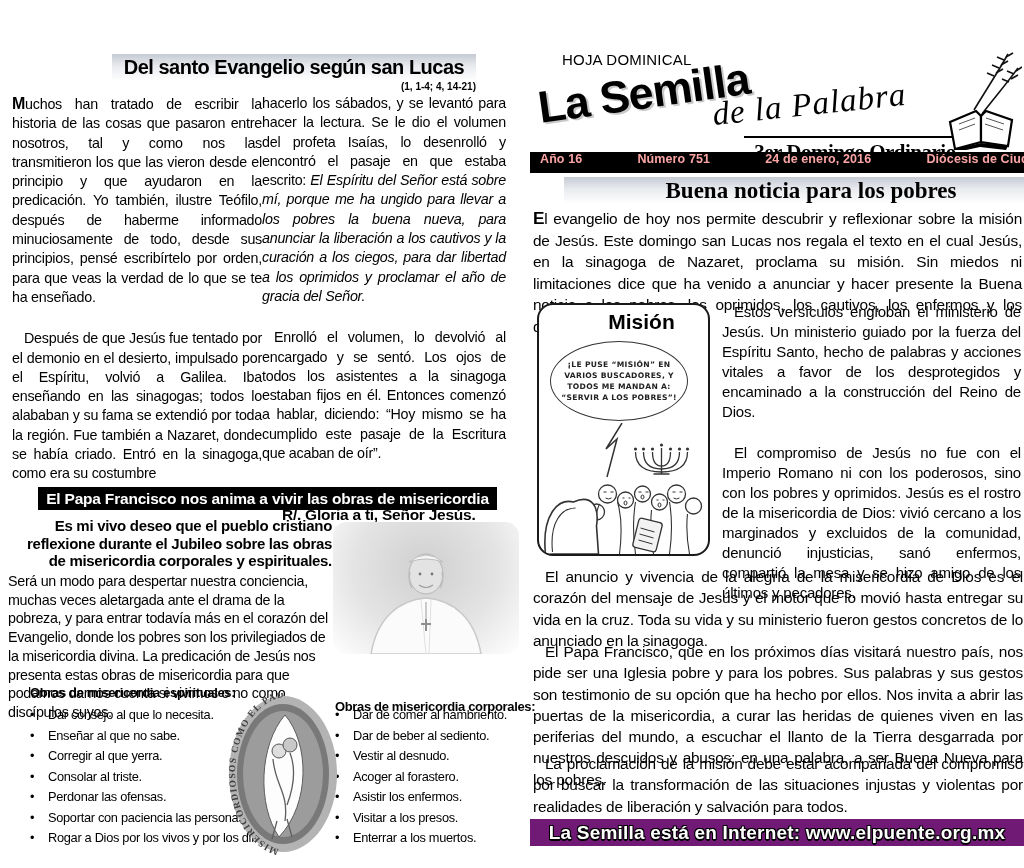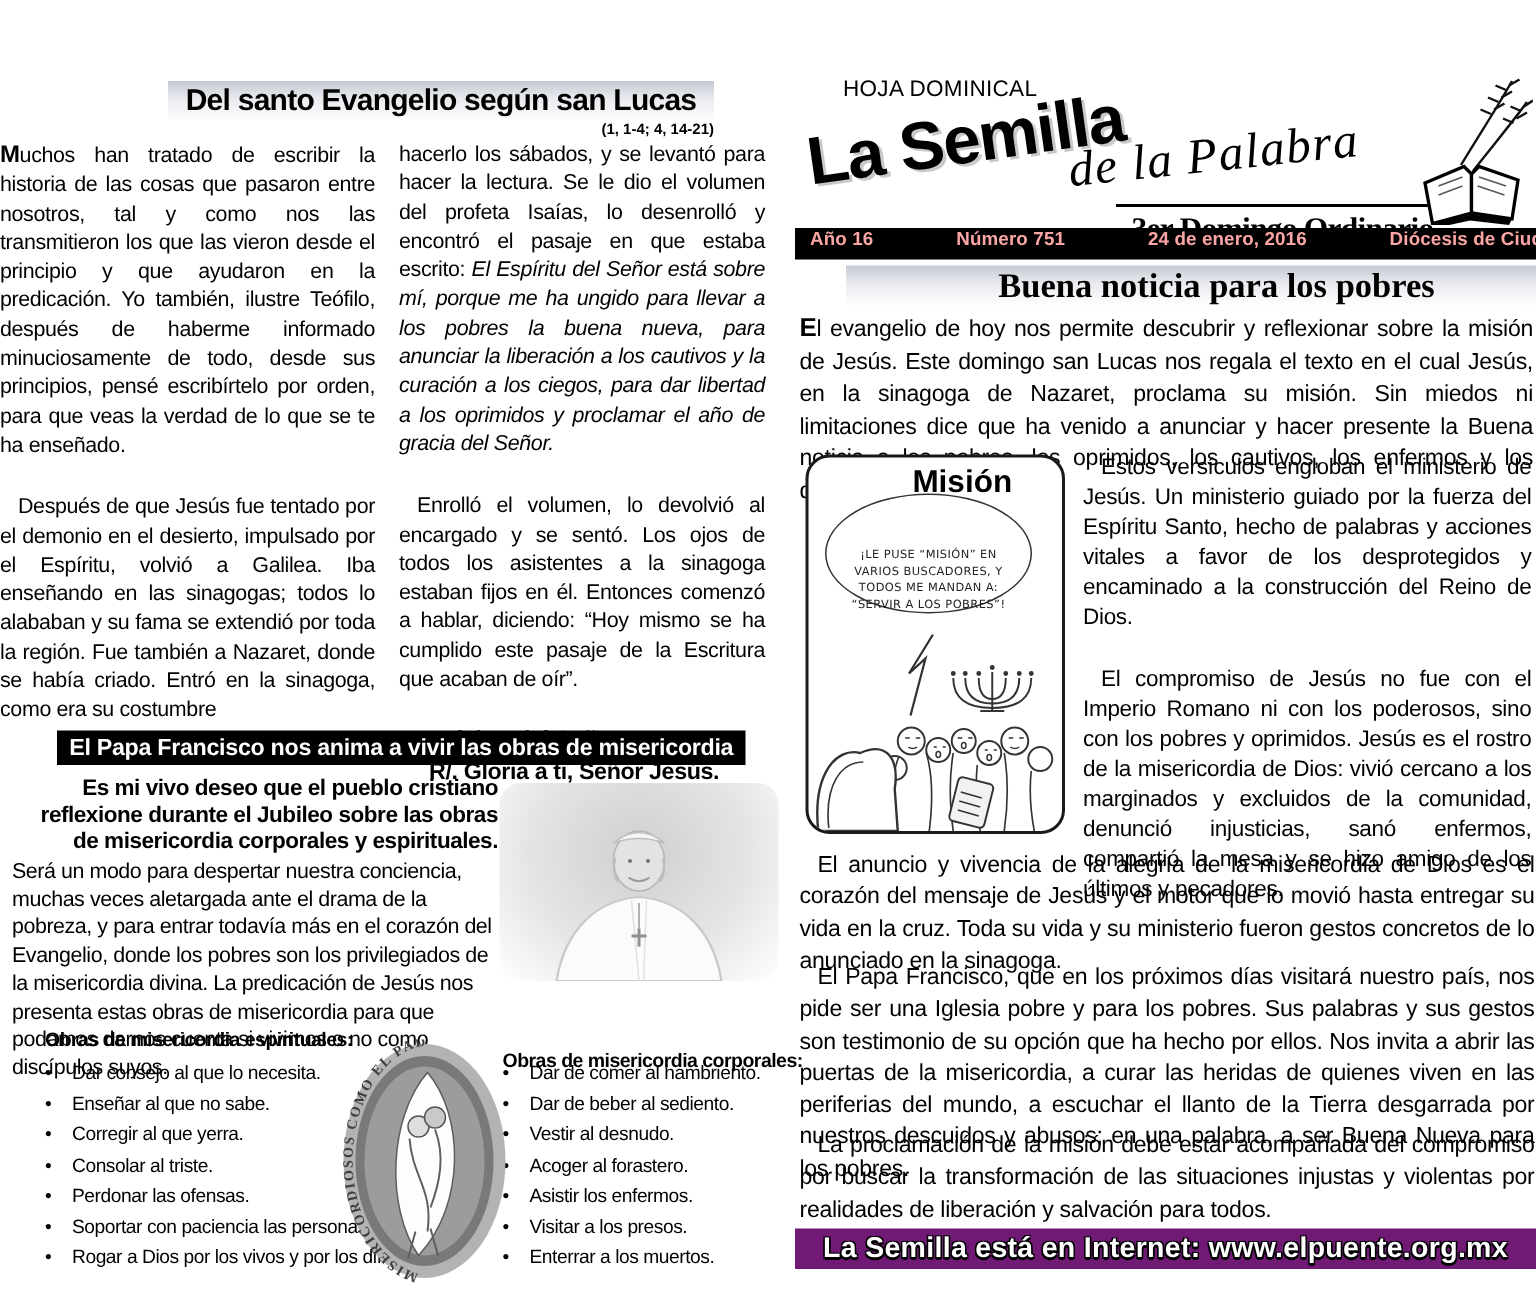--- a/index.html
+++ b/index.html
@@ -10,21 +10,21 @@
 
   
   .band {
     background:linear-gradient(180deg,#c5cad3 0%,#e9ebef 45%,#ffffff 100%);
     text-align:center;
   }
   .gospel-title { left:112px; top:54px; width:364px; height:27px;
     font-weight:bold; font-size:20px; line-height:27px; letter-spacing:-0.5px; }
   .gospel-ref { left:112px; top:81px; width:364px; text-align:right;
     font-size:10px; font-weight:bold; }
-  .gospel-cols { left:0; top:94px; width:510px; display:flex; gap:16px;
+  .gospel-cols { left:12px; top:94px; width:510px; display:flex; 
     font-size:14.3px; line-height:19.3px; letter-spacing:-0.25px; text-align:justify; }
   .gospel-cols .col1 { width:250px; }
   .gospel-cols .col2 { width:244px; }
   .dropbold::first-letter { font-weight:bold; font-size:1.12em; }
   .pind { text-indent:12px; margin-top:22px; }
   .response { margin-top:20px; margin-left:20px; font-weight:bold;
     font-size:15.5px; line-height:21px; text-align:left; }
 
   .mercy-banner { left:38px; top:487px; width:459px; height:23px; background:#000;
     color:#fff; font-weight:bold; font-size:15.5px; line-height:23px;
@@ -63,23 +63,23 @@
     color:#fca5a5; display:flex; align-items:flex-start; justify-content:space-between;
     font-weight:bold; font-size:12.5px; padding:0 10px; letter-spacing:0.1px; }
   .headline { left:530px; top:177px; width:494px; height:27px;
     font-family:"Liberation Serif", serif; font-weight:bold; font-size:23px;
     line-height:27px;margin-left:34px; }
   .art-p { text-align:justify; letter-spacing:-0.2px; }
   .p1 { left:533px; top:208px; width:489px; font-size:15.4px; line-height:21.6px; }
   .cartoon { left:537px; top:303px; width:173px; height:253px;
     border:2.5px solid #1a1a1a; border-radius:16px; background:#fff; overflow:hidden;padding-left:36px; }
   .cartoon-title { text-align:center; margin-top:5px; font-weight:bold; font-size:21px; }
-  .bubble { position:absolute; left:11px; top:24px; width:138px; height:80px;
-    border:1.5px solid #333; border-radius:50%; display:flex; align-items:flex-end;
-    justify-content:center; }
+  .bubble { position:absolute; left:11px; top:36px; width:138px; height:80px;
+    border:1.5px solid #333; border-radius:50%; display:flex; align-items:center;
+    justify-content:center;font-weight:bold; }
   .bubble-text { width:116px; font-family:"DejaVu Sans", sans-serif; font-size:7.6px;
     line-height:11px; text-align:center; letter-spacing:0.3px; color:#222; }
   .bubble-tail { position:absolute; left:55px; top:118px; width:40px; height:58px; }
   .crowd { position:absolute; bottom:0; left:0; width:100%; height:112px; }
   .colright { left:722px; top:302px; width:299px; font-size:15px; line-height:20.1px; }
   .colright .gap { margin-top:20px; }
   .pi { text-indent:12px; }
   .p4 { left:533px; top:566px; width:490px; font-size:15.4px; line-height:21.3px; }
   .p5 { left:533px; top:641px; width:490px; font-size:15.4px; line-height:21.3px; }
   .p6 { left:533px; top:753px; width:490px; font-size:15.4px; line-height:21.3px; }

